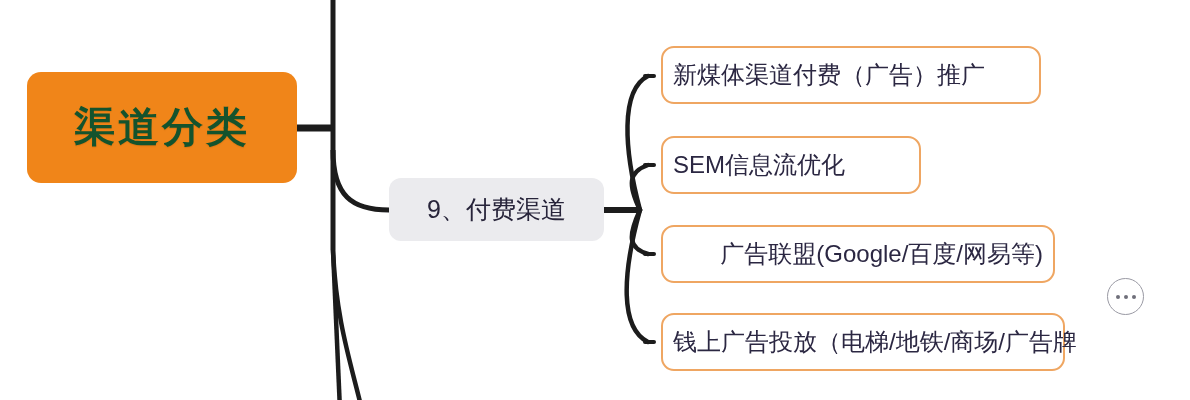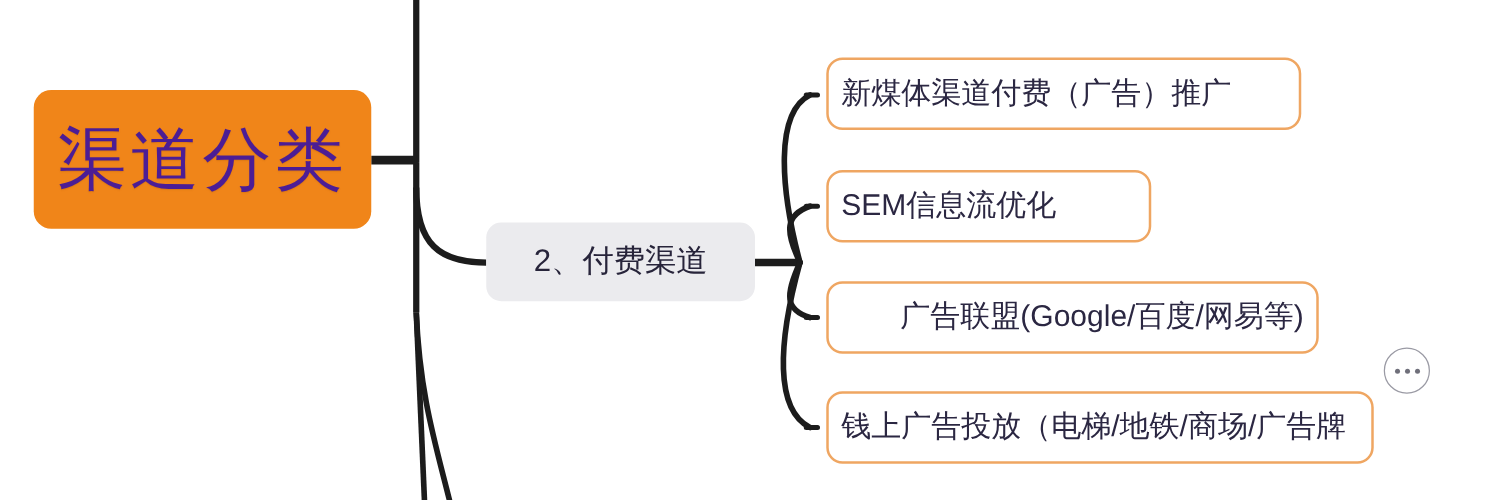--- a/index.html
+++ b/index.html
@@ -35,23 +35,23 @@
     height: 111px;
     background: #f08519;
     border-radius: 14px;
     display: flex;
     align-items: center;
     justify-content: center;
     box-sizing: border-box;
     z-index: 4;
   }
   .root-label {
-    color: #4c1d95;
-    font-size: 55px;
-    font-weight: normal;
+    color: #14532d;
+    font-size: 41px;
+    font-weight: bold;
     letter-spacing: 3px;
     line-height: 1;
     text-shadow: 0 1px 1px rgba(180,95,10,0.35);
     white-space: nowrap;
   }
 
   
   .branch-node {
     position: absolute;
     left: 389px;
@@ -90,21 +90,21 @@
   }
   .leaf-label {
     color: #2b2742;
     font-size: 24px;
     line-height: 1;
     white-space: nowrap;
   }
   .leaf-0 { top: 46px;  width: 380px; }
   .leaf-1 { top: 136px; width: 260px; }
   .leaf-2 { top: 225px; width: 394px; justify-content: flex-end; }
-  .leaf-3 { top: 313px; width: 438px; text-align: center; }
+  .leaf-3 { top: 313px; width: 404px; text-align: center; }
 
   
   .more-button {
     position: absolute;
     left: 1107px;
     top: 278px;
     width: 35px;
     height: 35px;
     border: 1.6px solid #9a9aa4;
     border-radius: 50%;
@@ -151,21 +151,21 @@
     <path d="M645,165 L654,165" stroke="#1c1c1c" stroke-width="4" stroke-linecap="round"></path>
     <path d="M645,254 L654,254" stroke="#1c1c1c" stroke-width="4" stroke-linecap="round"></path>
     <path d="M645,342 L654,342" stroke="#1c1c1c" stroke-width="4" stroke-linecap="round"></path>
   </svg>
 
   <div class="root-node">
     <span class="root-label">渠道分类</span>
   </div>
 
   <div class="branch-node">
-    <span class="branch-label">2、付费渠道</span>
+    <span class="branch-label">9、付费渠道</span>
   </div>
 
   <div class="leaf-node leaf-0">
     <span class="leaf-label">新煤体渠道付费（广告）推广</span>
   </div>
   <div class="leaf-node leaf-1">
     <span class="leaf-label">SEM信息流优化</span>
   </div>
   <div class="leaf-node leaf-2">
     <span class="leaf-label">广告联盟(Google/百度/网易等)</span>

